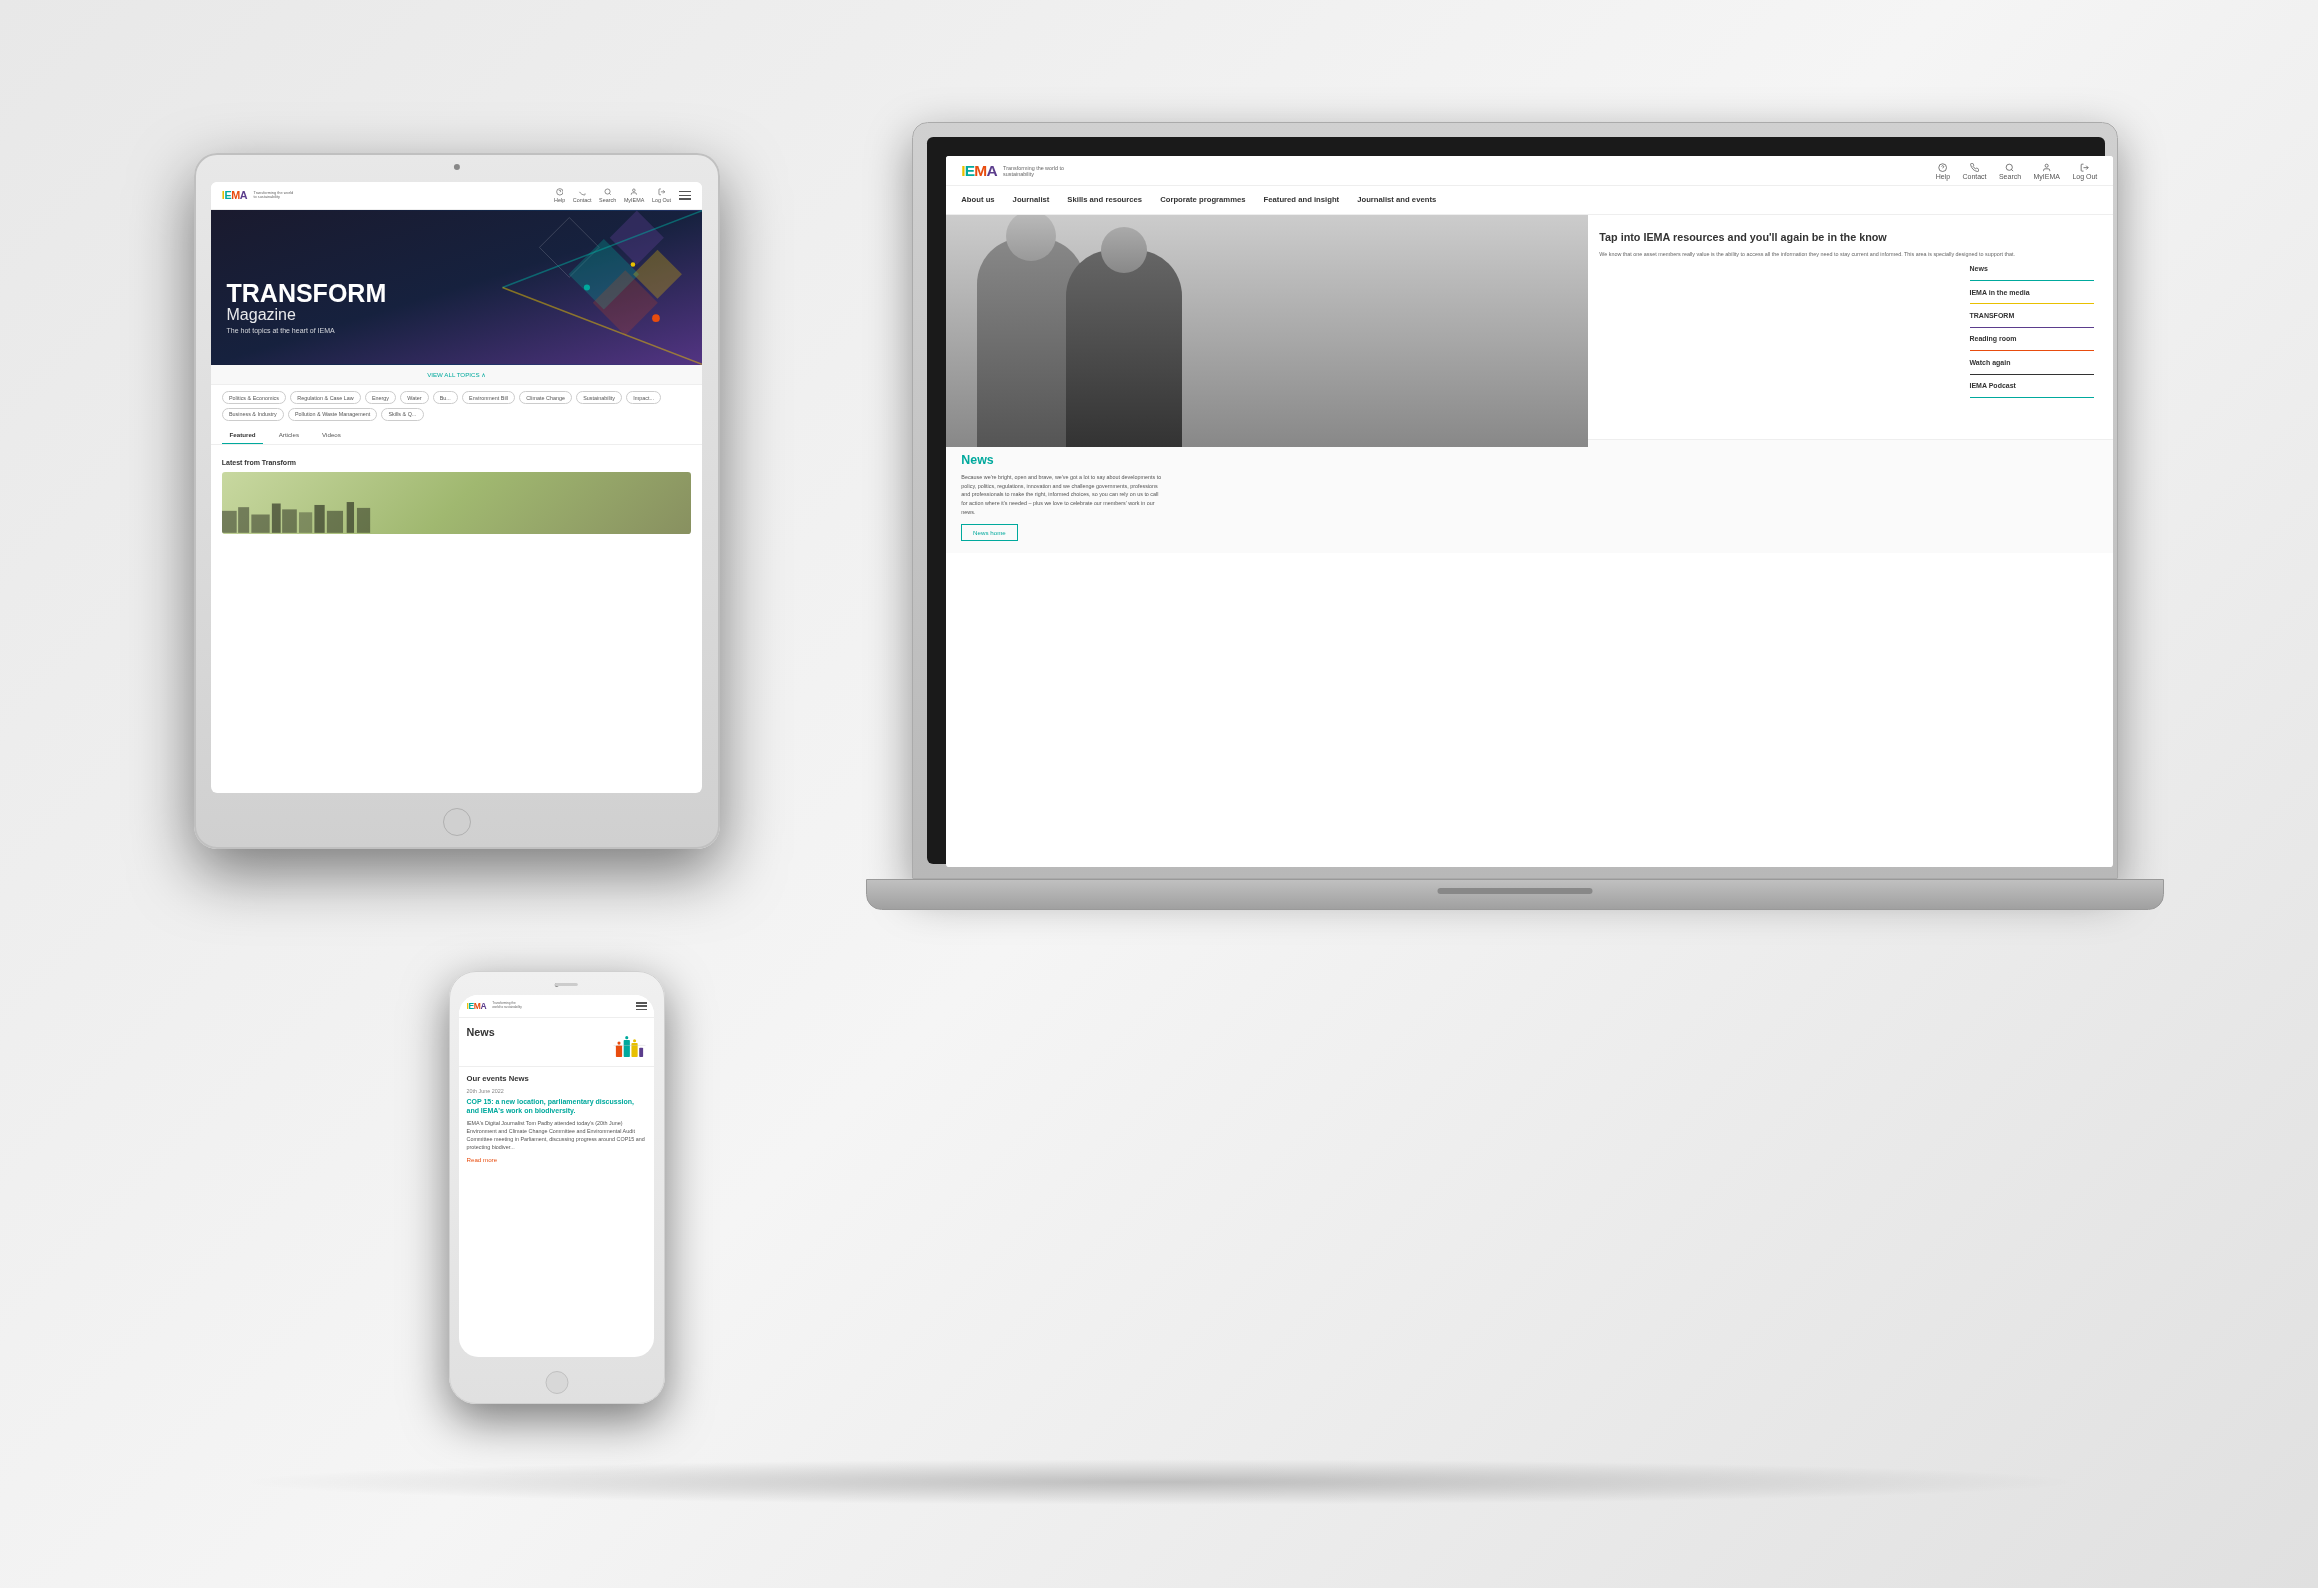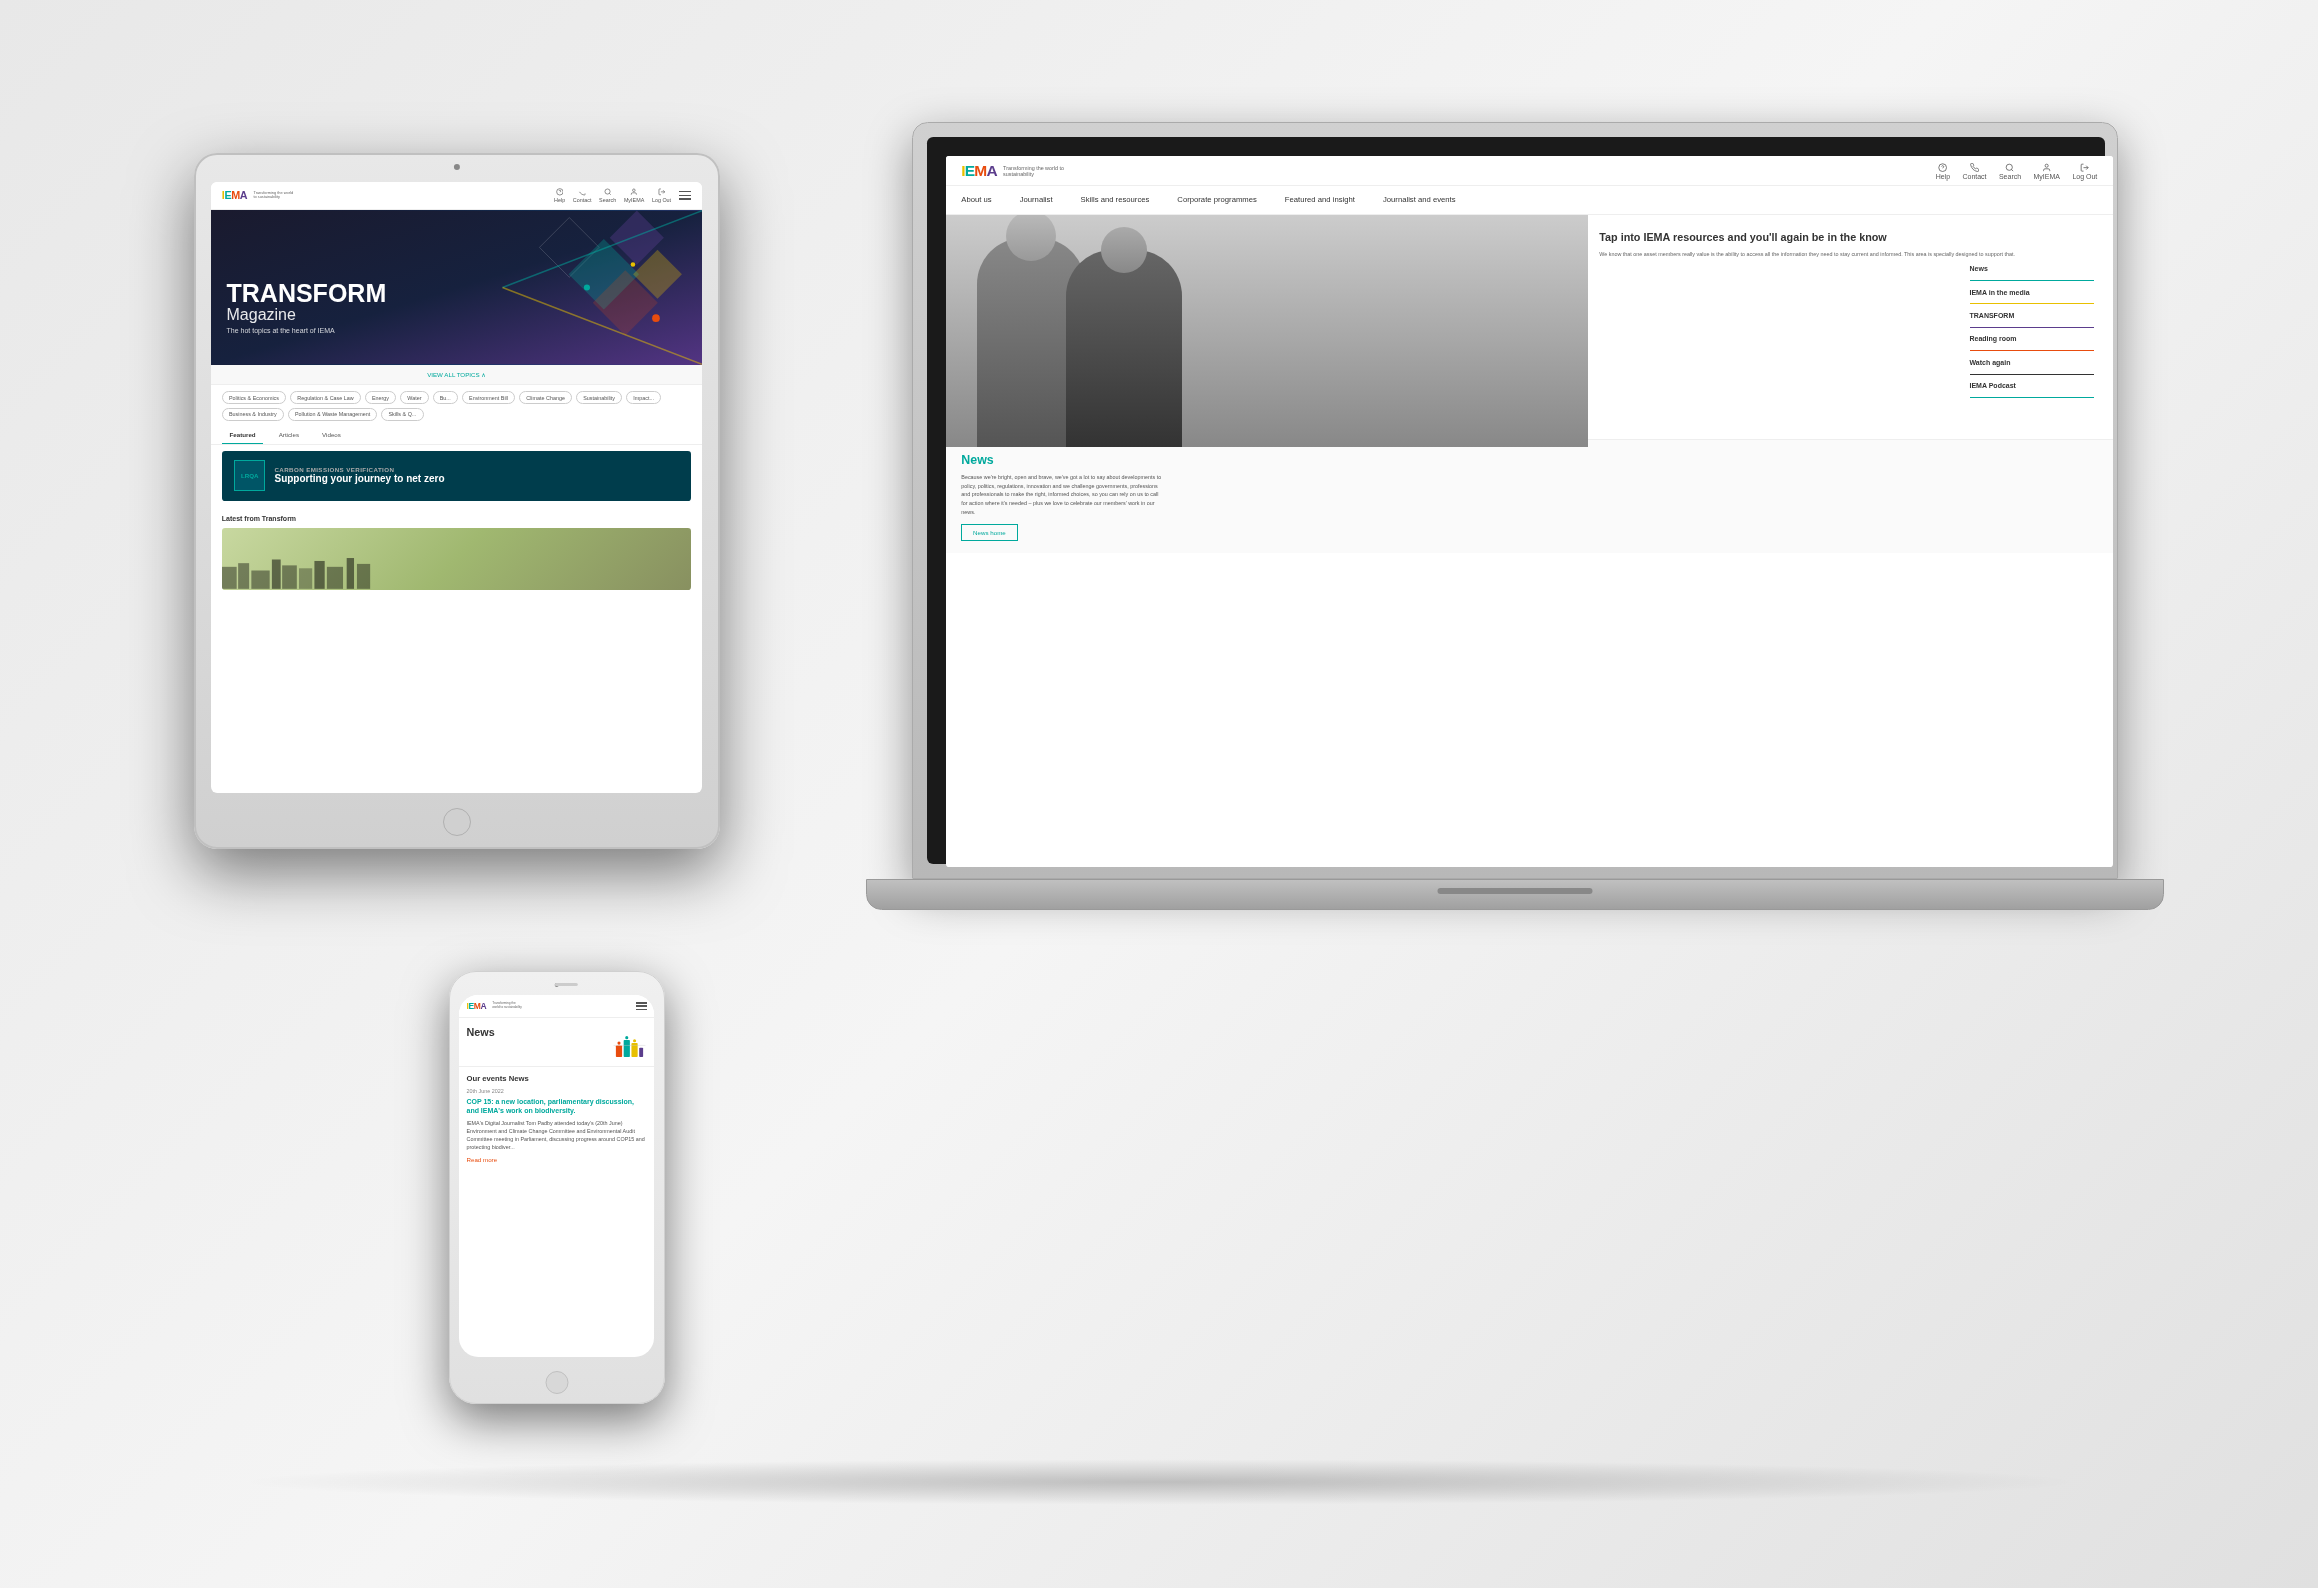--- a/index.html
+++ b/index.html
@@ -129,22 +129,23 @@
 
     .laptop-topicon svg {
       width: 9.3px;
       height: 9.3px;
     }
 
     .laptop-nav {
       background: #fff;
       padding: 6.2px 15.5px;
       display: flex;
-      gap: 28px;
+      gap: 18px;
       border-bottom: 1.5px solid #eee;
+      font-weight: bold;
     }
 
     .laptop-nav-item {
       font-size: 7.7px;
       color: #333;
       cursor: pointer;
       padding: 3.1px 0;
       white-space: nowrap;
     }
 
@@ -854,27 +855,20 @@
             <span class="tablet-tag">Pollution &amp; Waste Management</span>
             <span class="tablet-tag">Skills &amp; Q...</span>
           </div>
 
           <div class="tablet-tabs">
             <div class="tablet-tab active">Featured</div>
             <div class="tablet-tab">Articles</div>
             <div class="tablet-tab">Videos</div>
           </div>
 
-          <div class="tablet-banner">
-            <div class="tablet-banner-logo">LRQA</div>
-            <div class="tablet-banner-text">
-              <h3>CARBON EMISSIONS VERIFICATION</h3>
-              <h2>Supporting your journey to net zero</h2>
-            </div>
-          </div>
 
           <div class="tablet-transform">
             <h3>Latest from Transform</h3>
             <div class="tablet-transform-img">
 
               <svg style="position:absolute;bottom:0;left:0;right:0;" width="100%" height="39" viewBox="0 0 640 50">
                 <rect x="0" y="20" width="20" height="30" fill="rgba(0,0,0,0.4)"></rect>
                 <rect x="22" y="15" width="15" height="35" fill="rgba(0,0,0,0.4)"></rect>
                 <rect x="40" y="25" width="25" height="25" fill="rgba(0,0,0,0.4)"></rect>
                 <rect x="68" y="10" width="12" height="40" fill="rgba(0,0,0,0.5)"></rect>

